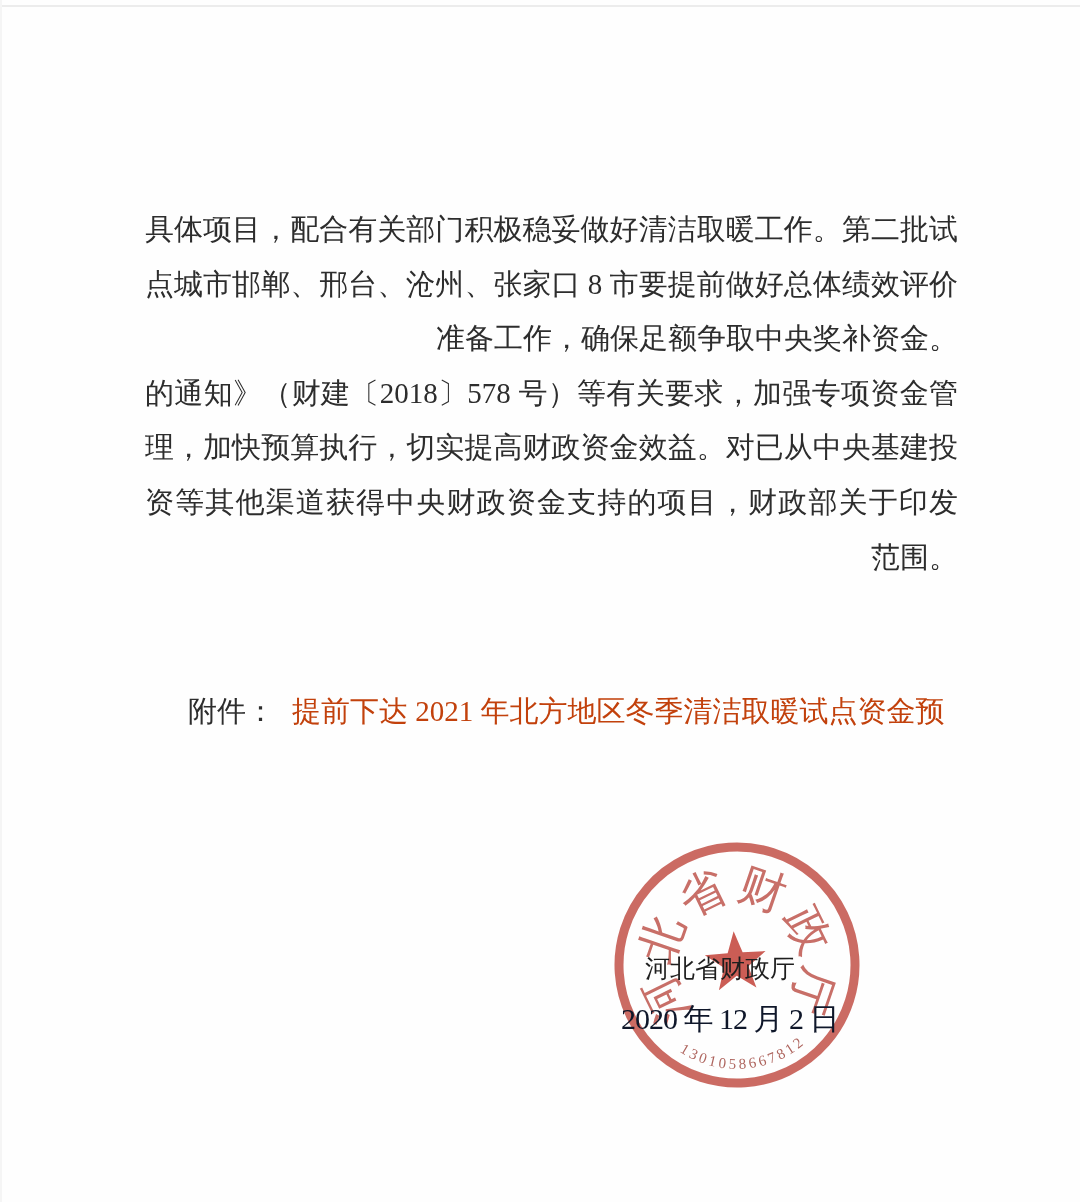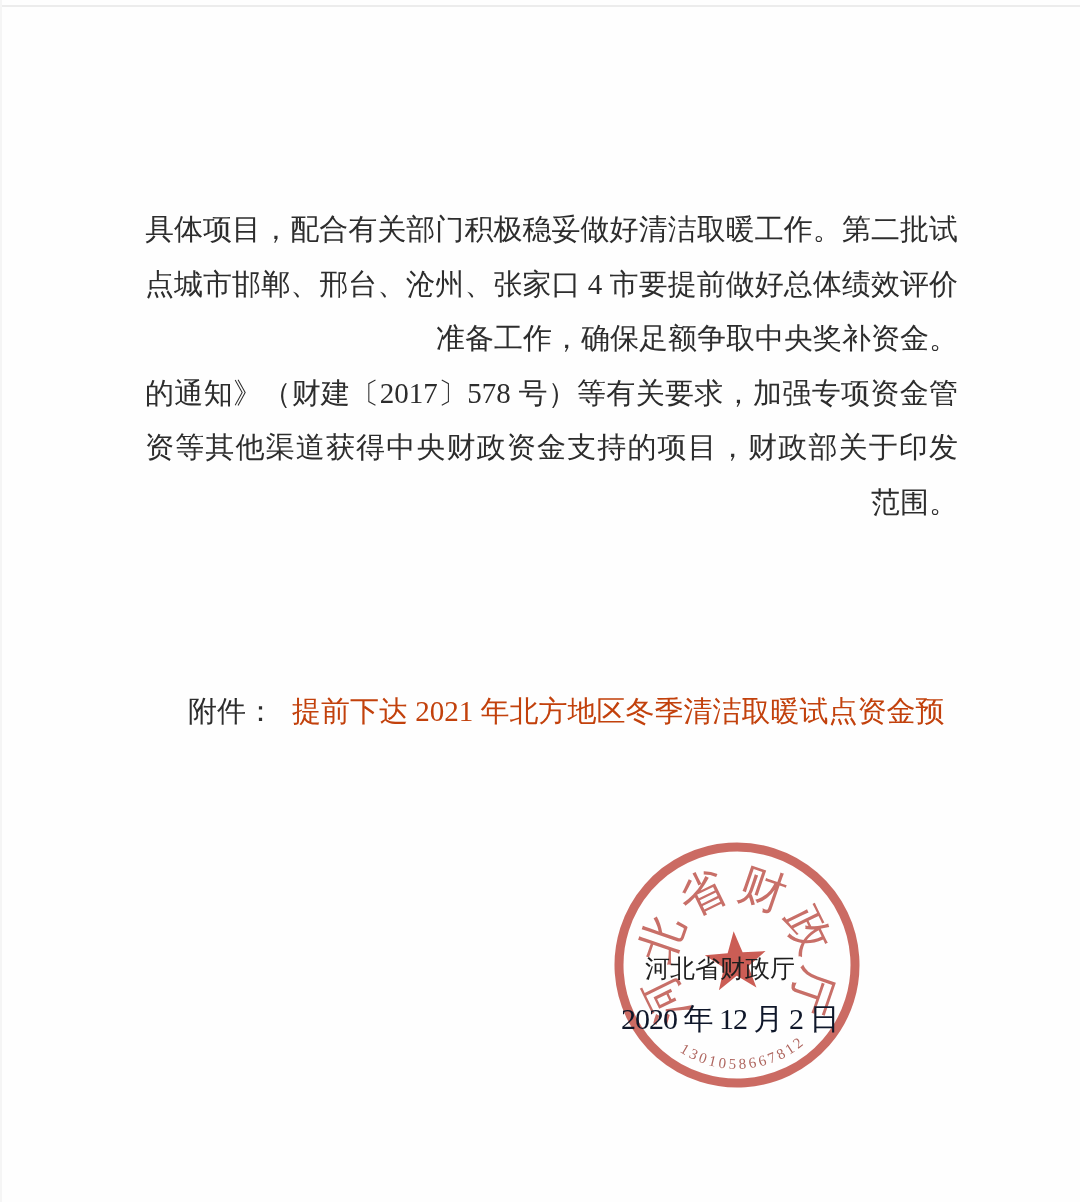--- a/index.html
+++ b/index.html
@@ -113,23 +113,24 @@
 </style>
 </head>
 <body>
 
 <div class="page">
   <div class="edge-top"></div>
   <div class="edge-left"></div>
 
   <div class="bodytext">
     <div class="line just">具体项目，配合有关部门积极稳妥做好清洁取暖工作。第二批试</div>
-    <div class="line just">点城市邯郸、邢台、沧州、张家口 4 市要提前做好总体绩效评价</div>
+    <div class="line just">点城市邯郸、邢台、沧州、张家口 8 市要提前做好总体绩效评价</div>
     <div class="line">准备工作，确保足额争取中央奖补资金。</div>
-    <div class="line just">的通知》（财建〔2017〕578 号）等有关要求，加强专项资金管</div>
+    <div class="line just">的通知》（财建〔2018〕578 号）等有关要求，加强专项资金管</div>
+    <div class="line just">理，加快预算执行，切实提高财政资金效益。对已从中央基建投</div>
     <div class="line just">资等其他渠道获得中央财政资金支持的项目，财政部关于印发</div>
     <div class="line">范围。</div>
   </div>
 
   <div class="attachment-label">附件：</div>
   <div class="attachment-body">
     <div class="aline">提前下达 2021 年北方地区冬季清洁取暖试点资金预</div>
   </div>
 
   <svg class="seal-svg" viewBox="0 0 300 300" xmlns="http://www.w3.org/2000/svg">

